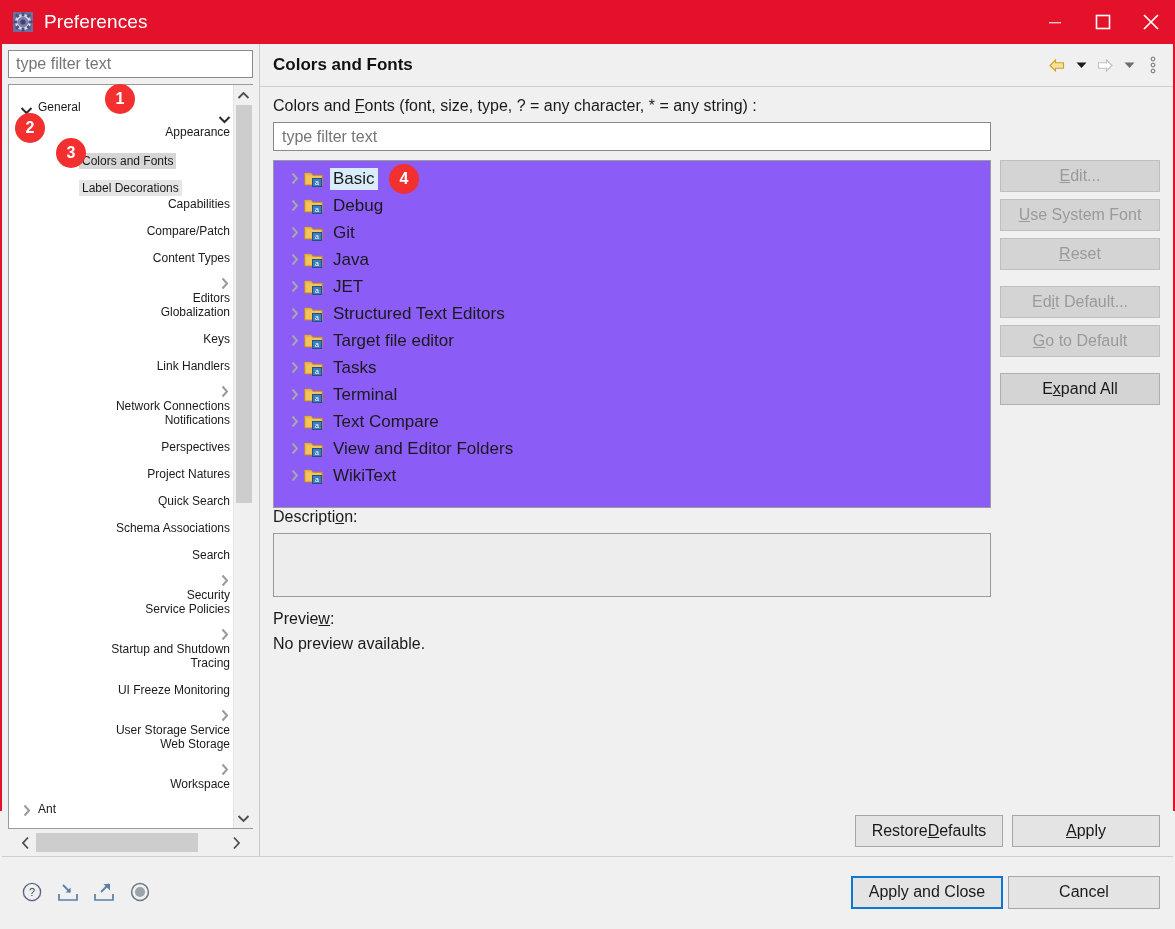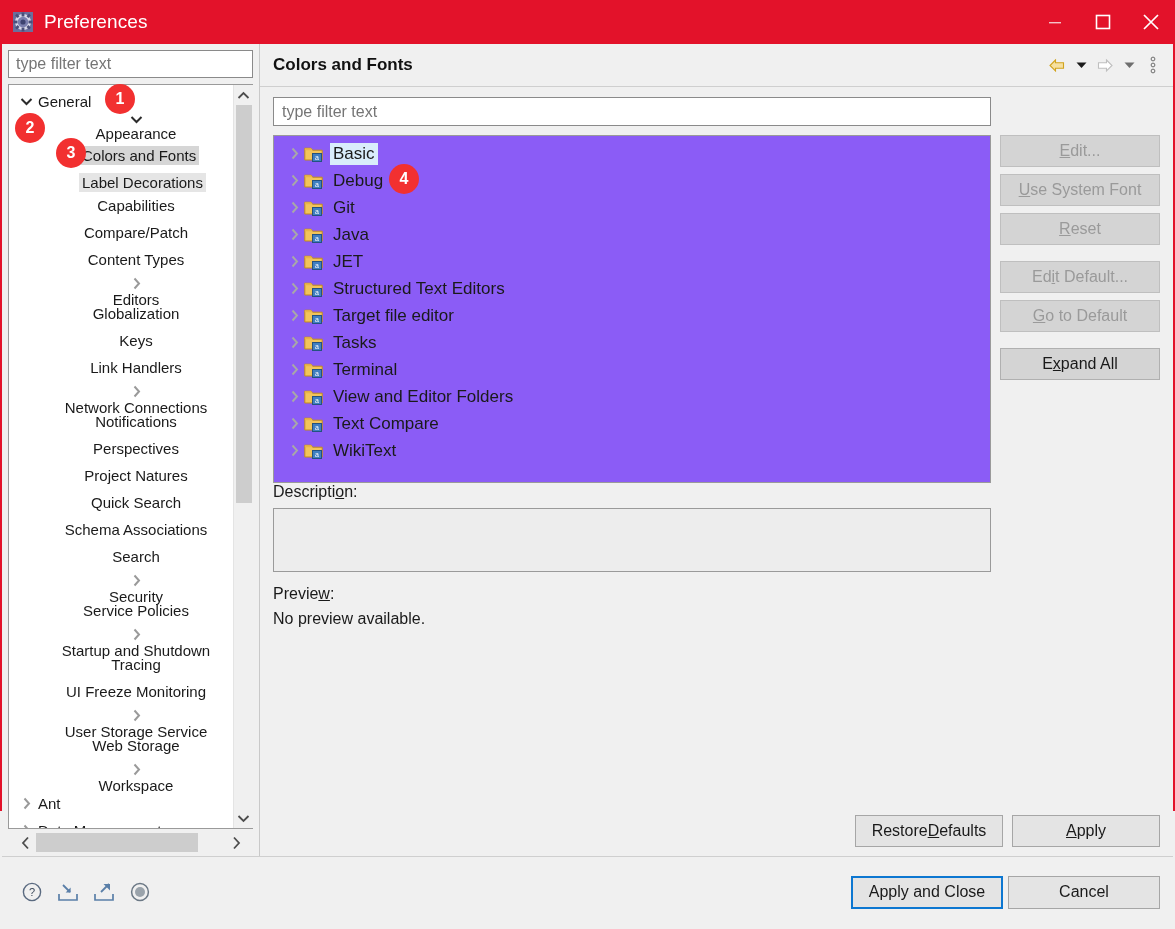--- a/index.html
+++ b/index.html
@@ -82,22 +82,22 @@
     overflow: hidden;
   }
   #tree-scrollarea {
     flex: 1;
     overflow: hidden;
     position: relative;
     padding-top: 3px;
   }
   .tree-row {
     height: 27px;
-    display: flex; align-items: center;
-    font-size: 15px;
+    display: flex; align-items: flex-end;
+    font-size: 12px;
     color: #1a1a1a;
     white-space: nowrap;
     padding-left: 6px;
   }
   .tree-row .twisty {
     width: 18px; min-width: 18px;
     display: flex; align-items: center; justify-content: center;
     color: #808080;
     font-size: 12px;
   }
@@ -558,20 +558,23 @@
               <circle cx="3" cy="4" r="1.9" fill="none" stroke="#6e6e6e" stroke-width="1"></circle>
               <circle cx="3" cy="10" r="1.9" fill="none" stroke="#6e6e6e" stroke-width="1"></circle>
               <circle cx="3" cy="16" r="1.9" fill="none" stroke="#6e6e6e" stroke-width="1"></circle>
             </svg>
           </div>
         </div>
       </div>
 
       <div id="page-content">
 
+        <div class="field-label">
+          <span>Colors and </span><span class="mn">F</span><span>onts (font, size, type, ? = any character, * = any string) :</span>
+        </div>
 
         <input id="cf-filter" type="text" placeholder="type filter text" style="">
 
         <div id="cf-tree-wrap">
           <div id="cf-tree">
 
           <div class="cf-row sel-blue">
                 <div class="twisty2">
                   <svg width="9" height="13" viewBox="0 0 9 13">
                     <path d="M2.5 1.5 L7 6.5 L2.5 11.5" stroke="#a8a8a8" stroke-width="1.9" fill="none"></path>
@@ -722,37 +725,37 @@
                   </svg>
                 </div>
                 <div class="folder-ico">
                   <svg width="19" height="17" viewBox="0 0 19 17">
                     <path d="M0.8 3.2 L7 3.2 L8.6 5.2 L18.2 5.2 L18.2 15 L0.8 15 Z" fill="#f2c45a" stroke="#c08a1e" stroke-width="1"></path>
                     <path d="M0.8 3.2 L7 3.2 L8.6 5.2 L0.8 5.2 Z" fill="#e8b547"></path>
                     <rect x="8.5" y="8.5" width="9" height="8" fill="#3f7fc1" stroke="#24527f" stroke-width="1"></rect>
                     <text x="13" y="15" font-size="7" text-anchor="middle" fill="#ffffff" font-family="Liberation Sans, sans-serif">a</text>
                   </svg>
                 </div>
+                <span class="clabel">Text Compare</span>
+              </div>
+              <div class="cf-row">
+                <div class="twisty2">
+                  <svg width="9" height="13" viewBox="0 0 9 13">
+                    <path d="M2.5 1.5 L7 6.5 L2.5 11.5" stroke="#a8a8a8" stroke-width="1.9" fill="none"></path>
+                  </svg>
+                </div>
+                <div class="folder-ico">
+                  <svg width="19" height="17" viewBox="0 0 19 17">
+                    <path d="M0.8 3.2 L7 3.2 L8.6 5.2 L18.2 5.2 L18.2 15 L0.8 15 Z" fill="#f2c45a" stroke="#c08a1e" stroke-width="1"></path>
+                    <path d="M0.8 3.2 L7 3.2 L8.6 5.2 L0.8 5.2 Z" fill="#e8b547"></path>
+                    <rect x="8.5" y="8.5" width="9" height="8" fill="#3f7fc1" stroke="#24527f" stroke-width="1"></rect>
+                    <text x="13" y="15" font-size="7" text-anchor="middle" fill="#ffffff" font-family="Liberation Sans, sans-serif">a</text>
+                  </svg>
+                </div>
                 <span class="clabel">View and Editor Folders</span>
-              </div>
-              <div class="cf-row">
-                <div class="twisty2">
-                  <svg width="9" height="13" viewBox="0 0 9 13">
-                    <path d="M2.5 1.5 L7 6.5 L2.5 11.5" stroke="#a8a8a8" stroke-width="1.9" fill="none"></path>
-                  </svg>
-                </div>
-                <div class="folder-ico">
-                  <svg width="19" height="17" viewBox="0 0 19 17">
-                    <path d="M0.8 3.2 L7 3.2 L8.6 5.2 L18.2 5.2 L18.2 15 L0.8 15 Z" fill="#f2c45a" stroke="#c08a1e" stroke-width="1"></path>
-                    <path d="M0.8 3.2 L7 3.2 L8.6 5.2 L0.8 5.2 Z" fill="#e8b547"></path>
-                    <rect x="8.5" y="8.5" width="9" height="8" fill="#3f7fc1" stroke="#24527f" stroke-width="1"></rect>
-                    <text x="13" y="15" font-size="7" text-anchor="middle" fill="#ffffff" font-family="Liberation Sans, sans-serif">a</text>
-                  </svg>
-                </div>
-                <span class="clabel">Text Compare</span>
               </div>
               <div class="cf-row">
                 <div class="twisty2">
                   <svg width="9" height="13" viewBox="0 0 9 13">
                     <path d="M2.5 1.5 L7 6.5 L2.5 11.5" stroke="#a8a8a8" stroke-width="1.9" fill="none"></path>
                   </svg>
                 </div>
                 <div class="folder-ico">
                   <svg width="19" height="17" viewBox="0 0 19 17">
                     <path d="M0.8 3.2 L7 3.2 L8.6 5.2 L18.2 5.2 L18.2 15 L0.8 15 Z" fill="#f2c45a" stroke="#c08a1e" stroke-width="1"></path>

